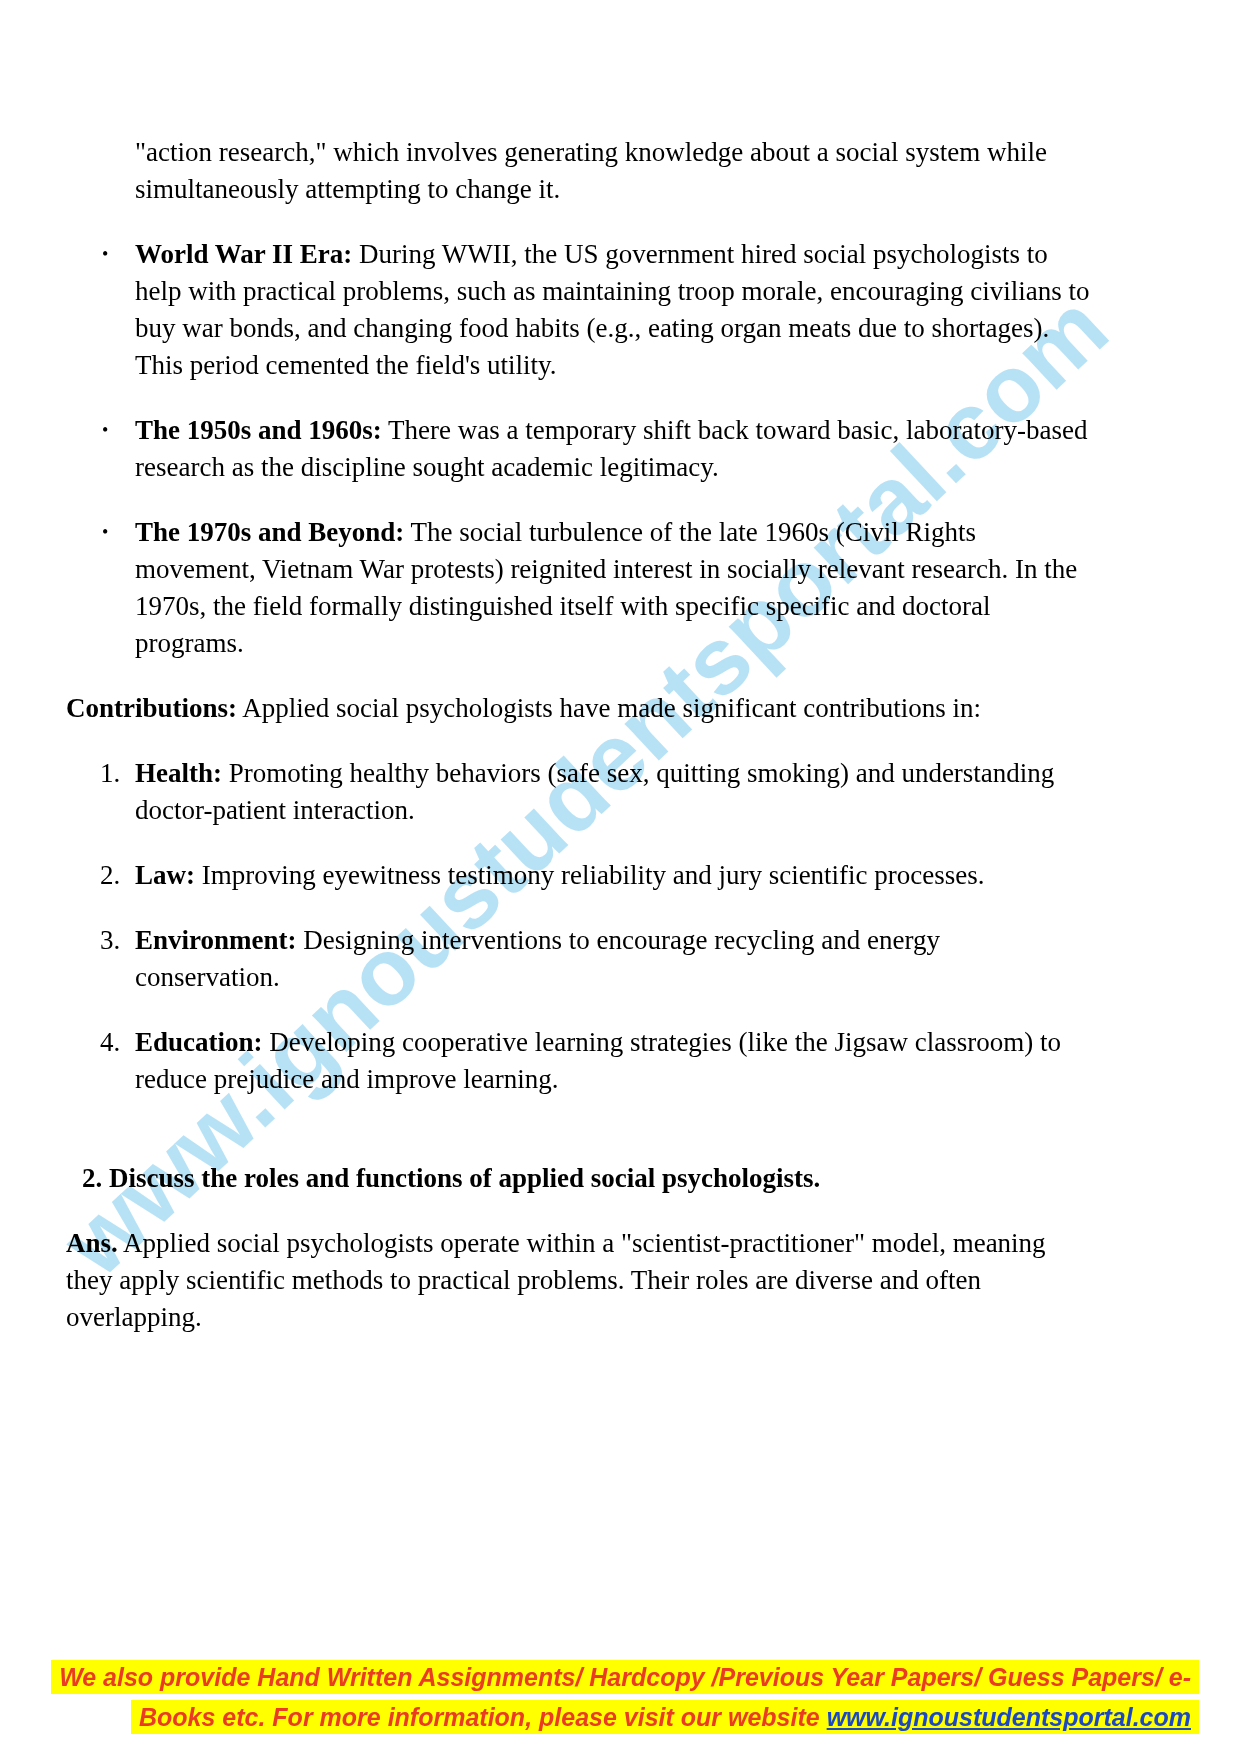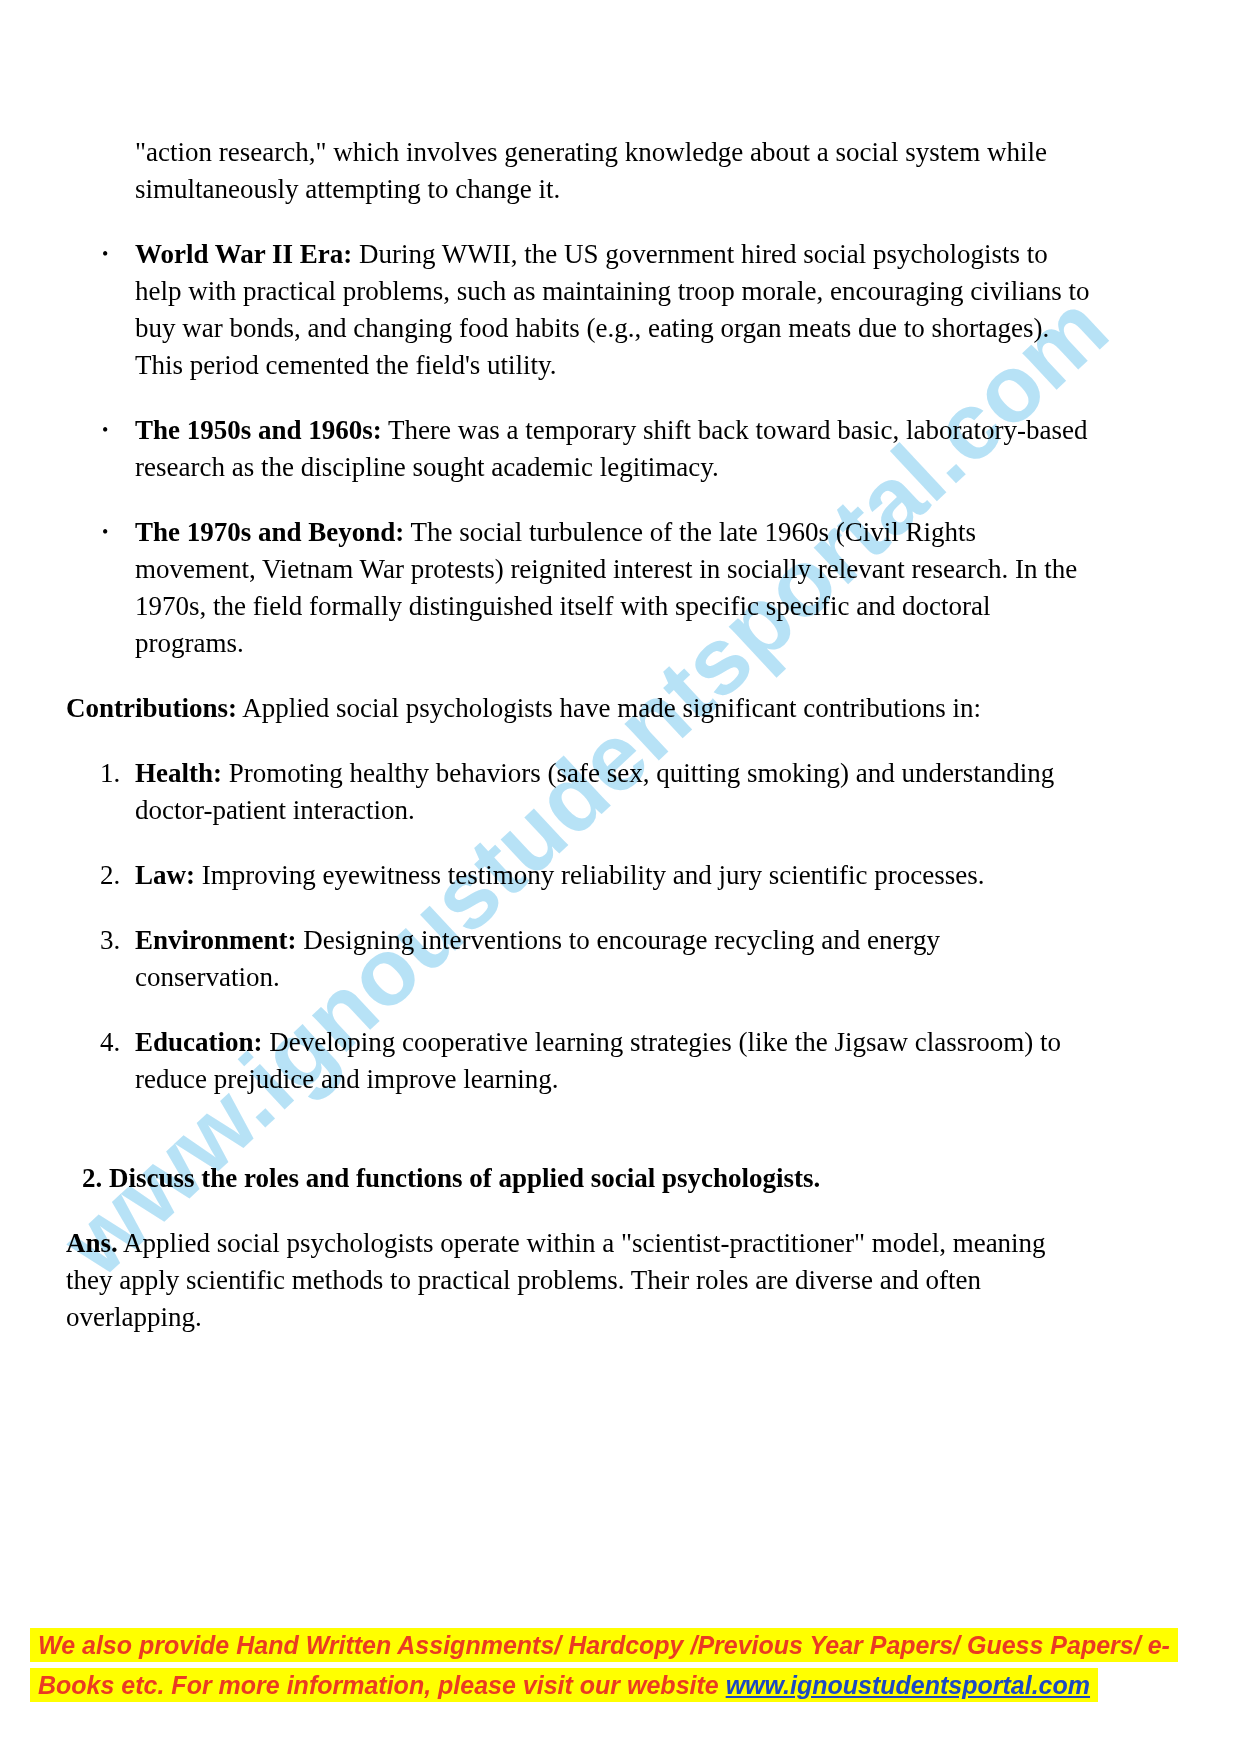--- a/index.html
+++ b/index.html
@@ -60,28 +60,28 @@
   .num { flex: none; width: 35px; }
 
   .question {
     font-weight: bold;
     margin: 62px 0 28px 16px;
   }
 
   .footer {
     position: absolute;
     z-index: 2;
-    left: 0; right: 0; bottom: 50px;
-    text-align: left;
+    left: 0; right: 0; bottom: 18px;
+    text-align: right;
     font-family: "Liberation Sans", sans-serif;
     font-style: italic;
     font-weight: bold;
     font-size: 25px;
     line-height: 40px;
-    padding: 0 30px;
+    padding: 0 42px;
   }
   .footer .hl {
     background: var(--hl, #ffff00);
     color: var(--footer-red, #ea3b23);
     padding: 3px 8px;
     -webkit-box-decoration-break: clone;
     box-decoration-break: clone;
   }
   .footer-link {
     color: var(--footer-blue, #1c49c2);

